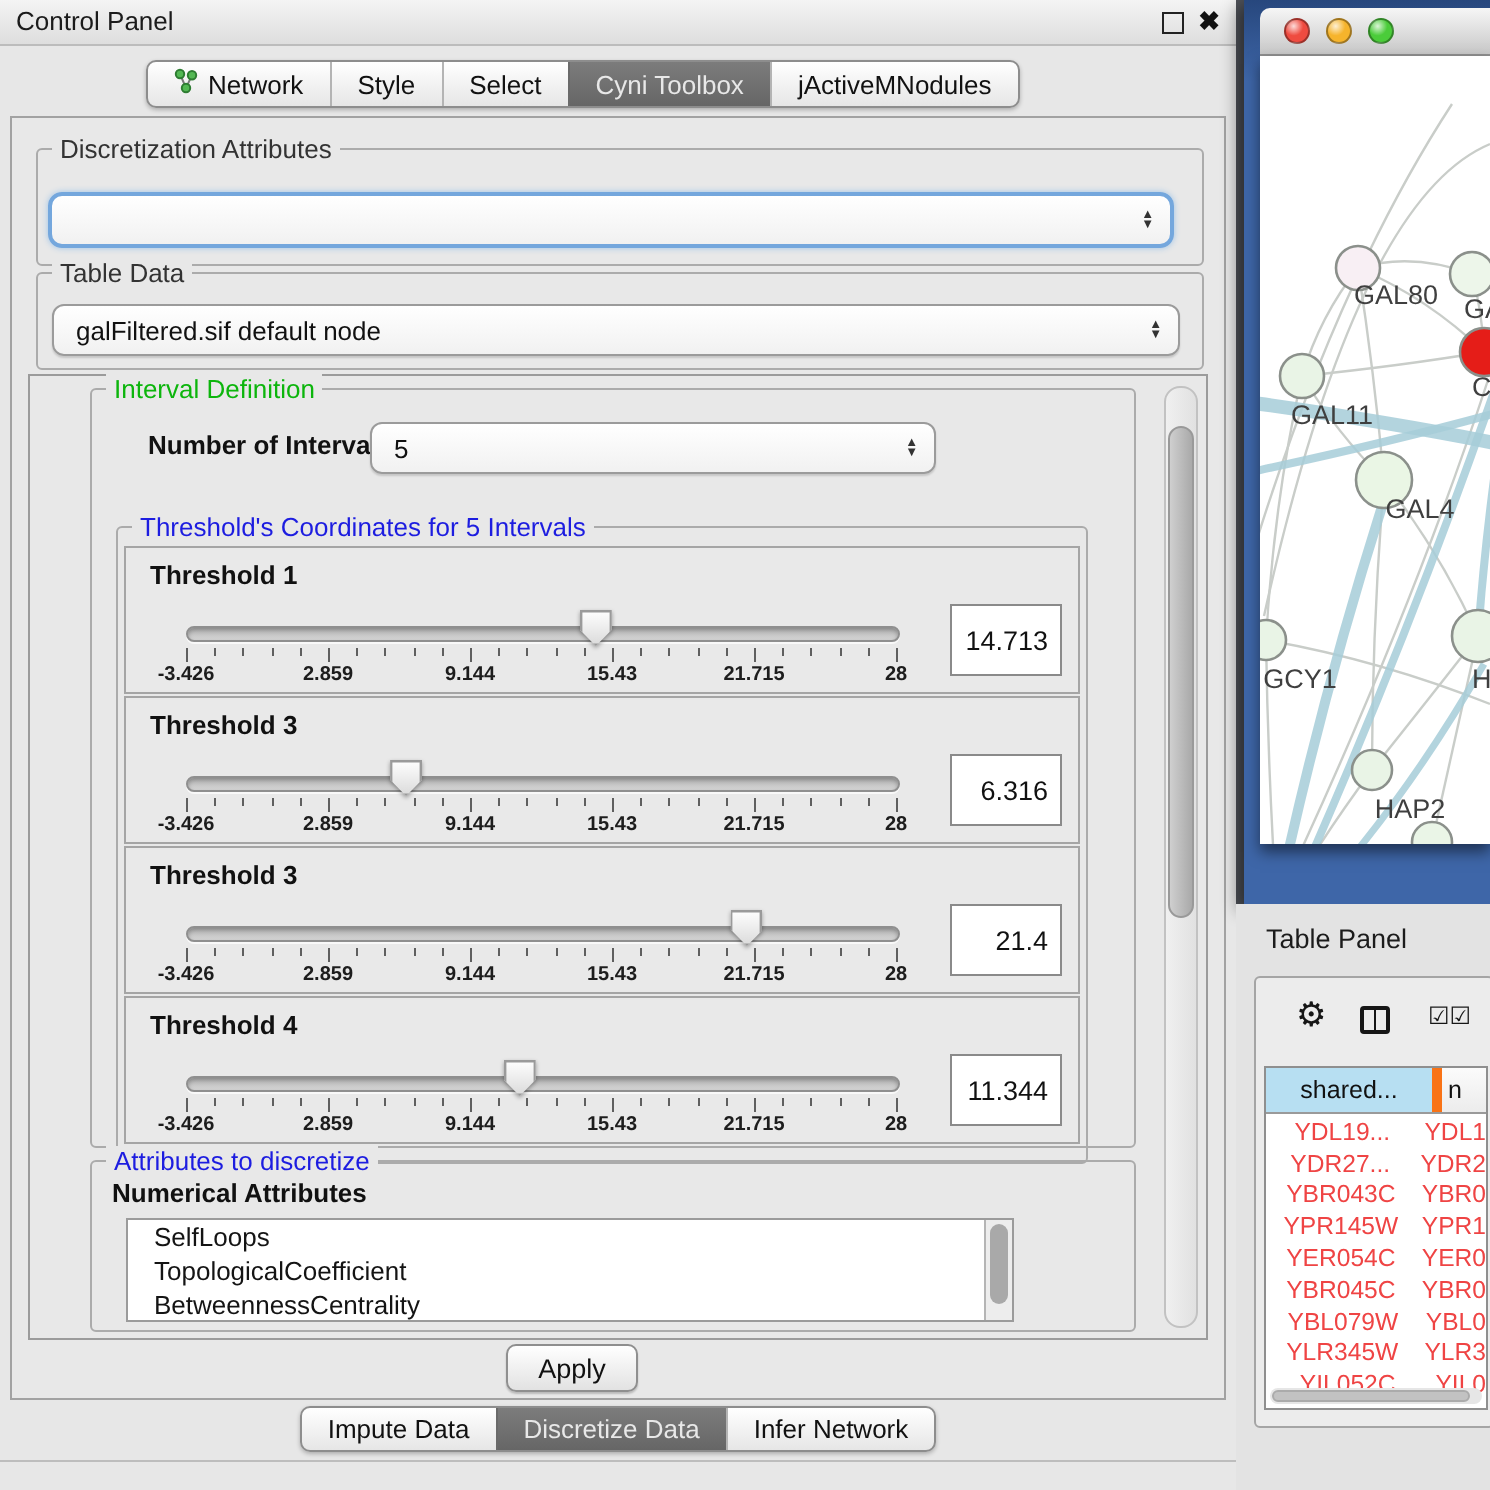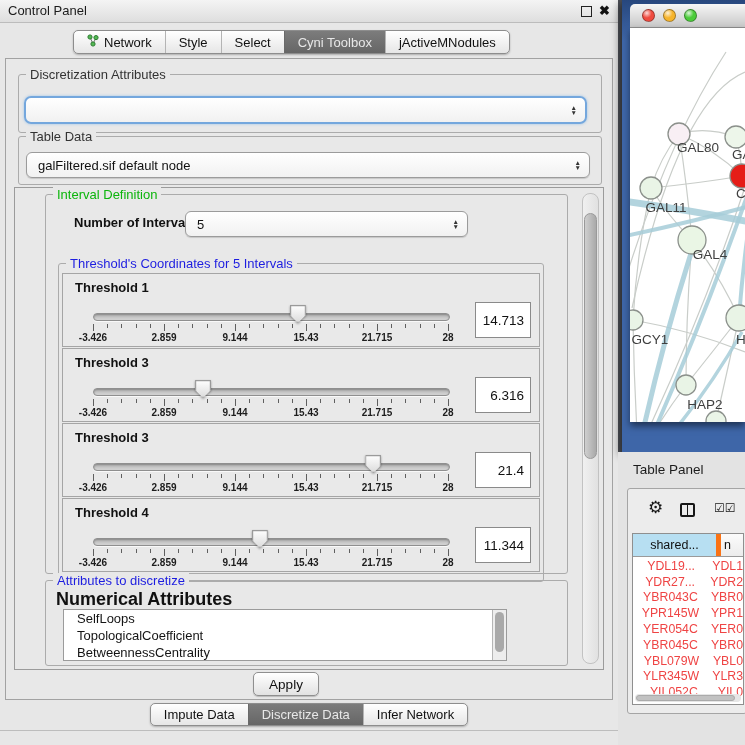--- a/index.html
+++ b/index.html
@@ -71,21 +71,21 @@
     background:linear-gradient(#ffffff,#dadada);box-shadow:inset 0 0 0 1.2px #9a9a9a;}
   .th-ticks{position:absolute;left:30px;top:50px;width:356px;height:8px;}
   .tick{position:absolute;top:0;width:1px;height:4px;background:#5f5f5f;}
   .tick.major{height:7px;}
   .th-nums{position:absolute;left:30px;top:58px;width:356px;height:12px;}
   .tnum{position:absolute;transform:translateX(-50%);font-size:10px;font-weight:bold;color:#1d1d1d;white-space:nowrap;}
   .th-value{position:absolute;right:8px;top:28px;width:56px;height:36px;background:#fff;border:1px solid #8a8a8a;
     font-size:13.5px;color:#111;display:flex;align-items:center;justify-content:flex-end;padding-right:6px;box-sizing:border-box;}
 
   #attr-group{left:30px;top:392px;width:521px;height:84px;}
-  #attr-title{left:10px;top:8px;font-size:18px;font-weight:bold;color:#111;}
+  #attr-title{left:10px;top:8px;font-size:13px;font-weight:bold;color:#111;}
   #attr-list{left:17px;top:28px;width:442px;height:50px;background:#fff;border:1px solid #9b9b9b;overflow:hidden;}
   .attr-item{font-size:13px;color:#141414;line-height:17px;padding-left:13px;white-space:nowrap;}
   .lscroll{position:absolute;right:0;top:0;bottom:0;width:13px;background:#ededed;border-left:1px solid #b5b5b5;}
   .lscroll .thumb{position:absolute;left:2px;right:2px;top:2px;height:40px;background:#a9a9a9;border-radius:6px;}
 
   #apply-btn{left:247px;top:613px;width:64px;height:22px;border:1px solid #8f8f8f;border-radius:5px;
     background:linear-gradient(#ffffff,#e2e2e2);font-size:13.5px;color:#111;display:flex;align-items:center;justify-content:center;
     box-shadow:0 1px 1px rgba(0,0,0,.2);}
   #cp-bottom-line{left:0;top:730px;width:618px;height:1px;background:#bdbdbd;}
 

